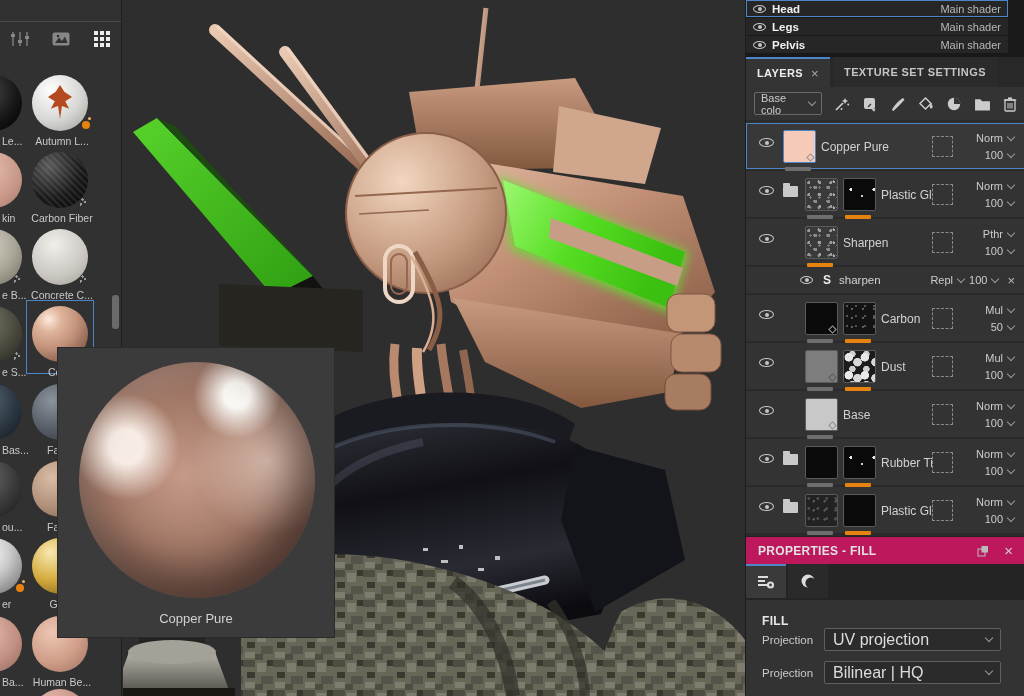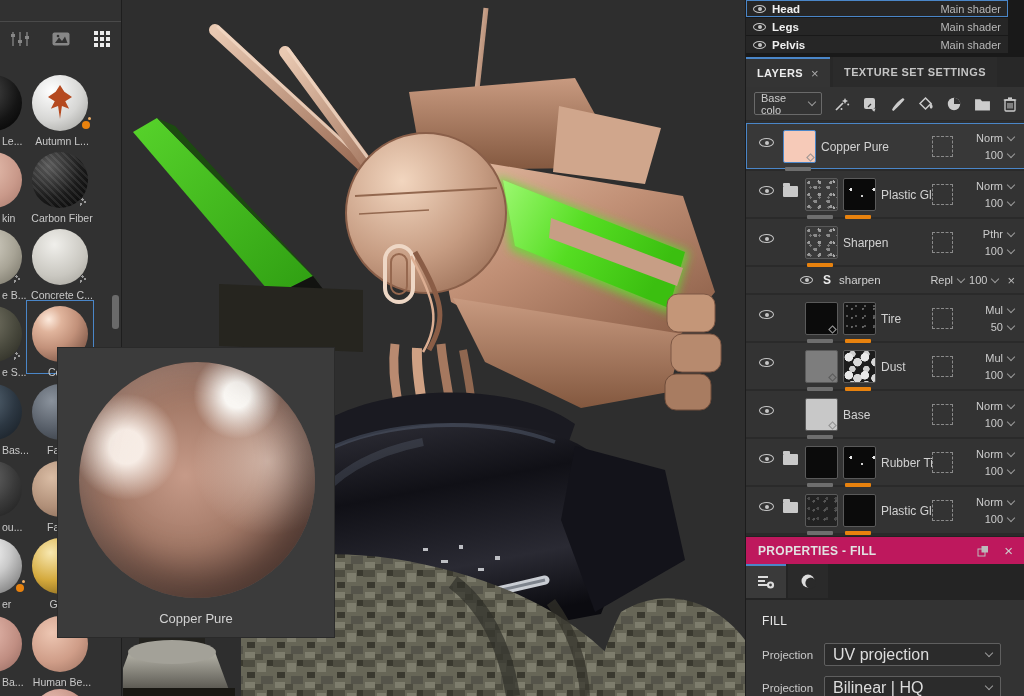--- a/index.html
+++ b/index.html
@@ -112,21 +112,21 @@
   .ex{color:#bbb;font-size:13px;margin-left:4px;}
   .props-head{position:absolute;left:0;top:536px;width:279px;height:28px;background:#be185d;display:flex;align-items:center;padding:0 12px;border-top:1px solid #222;}
   .props-title{font-weight:bold;font-size:12px;color:#e2e2e2;letter-spacing:.3px;}
   .props-icons{margin-left:auto;display:flex;align-items:center;gap:15px;}
   .props-x{font-size:15px;color:#ccc;}
   .props-tabs{position:absolute;left:0;top:564px;width:279px;height:36px;background:#242424;display:flex;}
   .ptab{width:40px;height:34px;display:flex;align-items:center;justify-content:center;}
   .ptab.active{background:#3a3a3a;border-top:2px solid #4a86c8;}
   .ptab.inactive{background:#2a2a2a;margin-left:2px;}
   .fill-area{position:absolute;left:0;top:600px;width:279px;height:96px;background:#333;padding:14px 16px 0 16px;}
-  .fill-title{font-weight:normal;font-size:12px;color:#e8e8e8;margin-bottom:15px;letter-spacing:.3px;}
+  .fill-title{font-weight:bold;font-size:12px;color:#e8e8e8;letter-spacing:.3px;}
   .frow{display:flex;align-items:center;margin-bottom:10px;}
   .flabel{width:62px;font-size:11.5px;color:#c9c9c9;}
   .fdd{flex:1;height:23px;border:1px solid #5f5f5f;border-radius:2px;background:#2b2b2b;display:flex;align-items:center;padding:0 8px;font-size:16px;color:#ddd;margin-right:8px;}
   .fdd .chev{margin-left:auto;}
 </style>
 </head>
 <body>
 
 <div class="app">
 
@@ -533,21 +533,21 @@
             <span class="thumb t-black" style="display:block"></span>
           <svg class="bucket-mini" viewBox="0 0 10 10">
               <path d="M5 1 L9 5 L5 9 L1 5 Z" fill="none" stroke="#bbb" stroke-width="1.2"></path>
             </svg>
           <span class="bar gray"></span>
           </span>
         <span class="thumbwrap">
             <span class="thumb t-stainmask" style="display:block"></span>
             <span class="bar orange"></span>
           </span>
-        <span class="lname">Tire</span>
+        <span class="lname">Carbon</span>
         <span class="rright">
             <span class="maskbox"></span>
           <span class="blendcol">
               <span class="bline">
                 <span>Mul</span>
                 <span class="chev"></span>
               </span>
           <span class="bline">
                 <span>50</span>
                 <span class="chev"></span>

